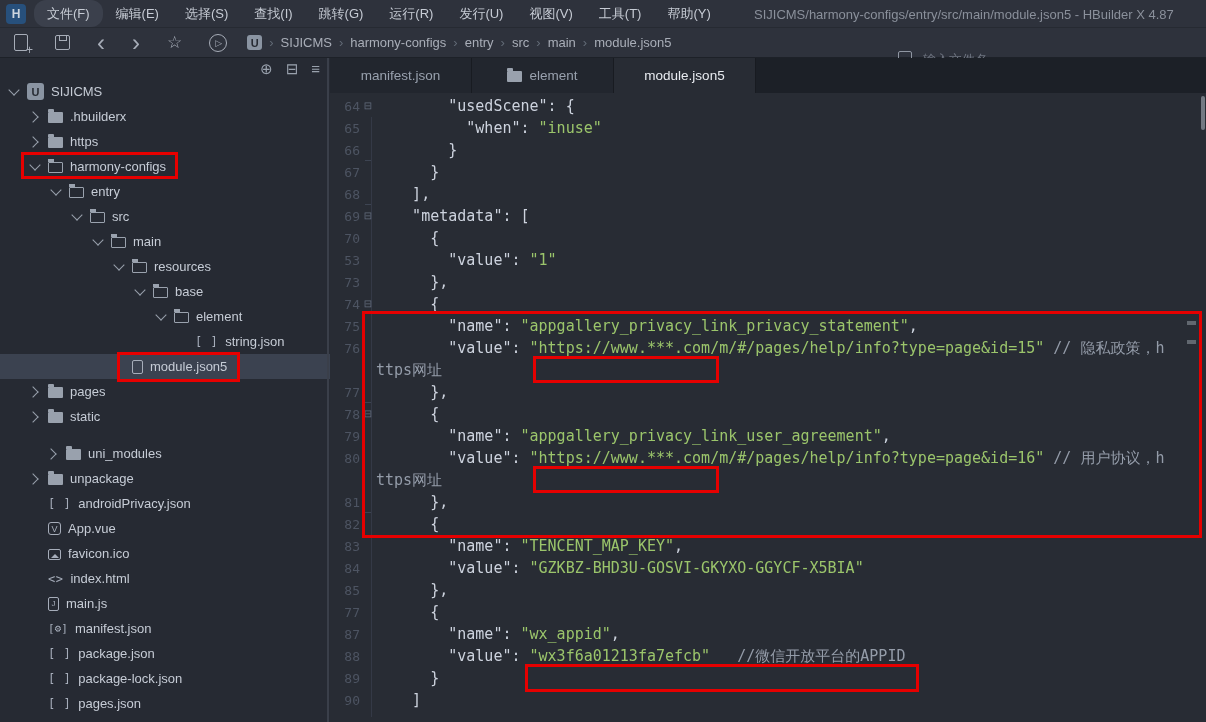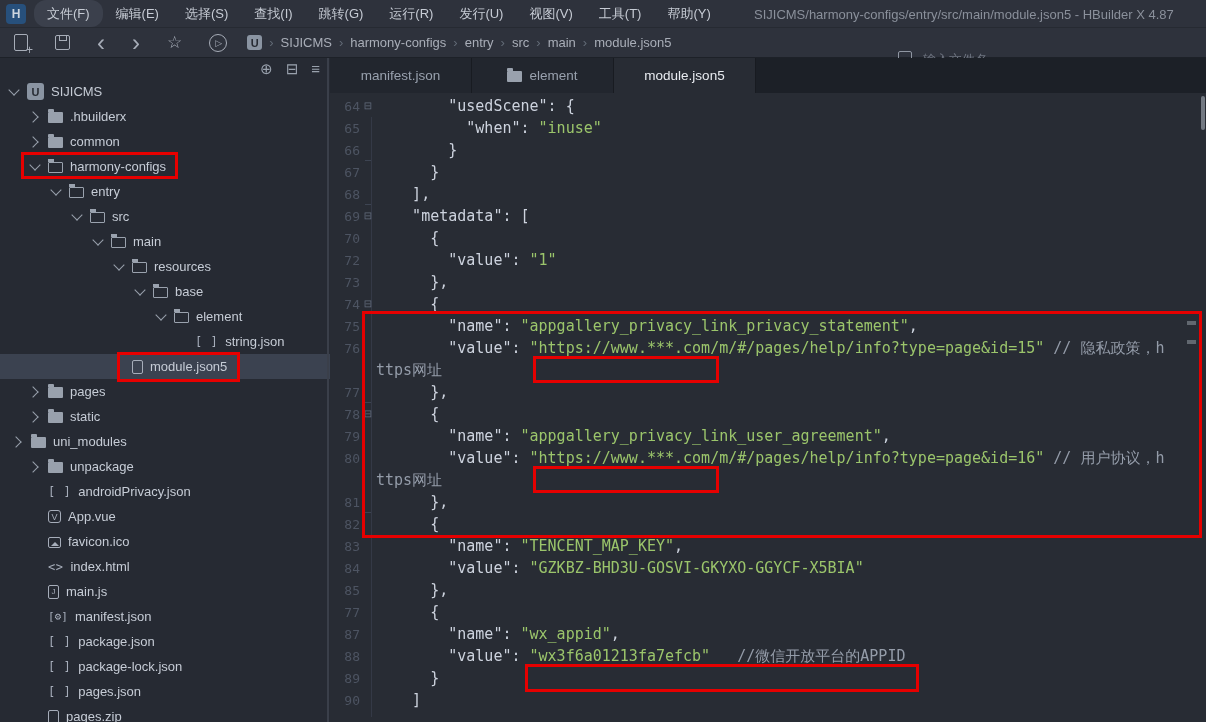--- a/index.html
+++ b/index.html
@@ -166,21 +166,21 @@
           <span>SIJICMS</span>
         </div>
         <div class="tree-row" style="padding-left: 31px;">
           <span class="arrow closed"></span>
           <span class="tic tic-folder"></span>
           <span>.hbuilderx</span>
         </div>
         <div class="tree-row" style="padding-left: 31px;">
           <span class="arrow closed"></span>
           <span class="tic tic-folder"></span>
-          <span>common</span>
+          <span>https</span>
         </div>
         <div class="tree-row" style="padding-left: 31px;">
           <span class="arrow open"></span>
           <span class="tic tic-folder-open"></span>
           <span>harmony-configs</span>
         </div>
         <div class="tree-row" style="padding-left: 52px;">
           <span class="arrow open"></span>
           <span class="tic tic-folder-open"></span>
           <span>entry</span>
@@ -223,21 +223,21 @@
         <div class="tree-row" style="padding-left: 31px;">
           <span class="arrow closed"></span>
           <span class="tic tic-folder"></span>
           <span>pages</span>
         </div>
         <div class="tree-row" style="padding-left: 31px;">
           <span class="arrow closed"></span>
           <span class="tic tic-folder"></span>
           <span>static</span>
         </div>
-        <div class="tree-row" style="padding-left: 14px;">
+        <div class="tree-row" style="padding-left: 49px; margin-top: 12px;">
           <span class="arrow closed"></span>
           <span class="tic tic-folder"></span>
           <span>uni_modules</span>
         </div>
         <div class="tree-row" style="padding-left: 31px;">
           <span class="arrow closed"></span>
           <span class="tic tic-folder"></span>
           <span>unpackage</span>
         </div>
         <div class="tree-row" style="padding-left: 31px;">
@@ -343,21 +343,21 @@
           <span class="ln">69</span>
           <span class="fold">⊟</span>
           <span class="code-text"><span class="pln">    "metadata": [</span></span>
         </div>
         <div class="code-row">
           <span class="ln">70</span>
           <span class="fold"></span>
           <span class="code-text"><span class="pln">      {</span></span>
         </div>
         <div class="code-row">
-          <span class="ln">72</span>
+          <span class="ln">53</span>
           <span class="fold"></span>
           <span class="code-text"><span class="pln">        "value": </span><span class="str">"1"</span></span>
         </div>
         <div class="code-row">
           <span class="ln">73</span>
           <span class="fold"></span>
           <span class="code-text"><span class="pln">      },</span></span>
         </div>
         <div class="code-row">
           <span class="ln">74</span>

